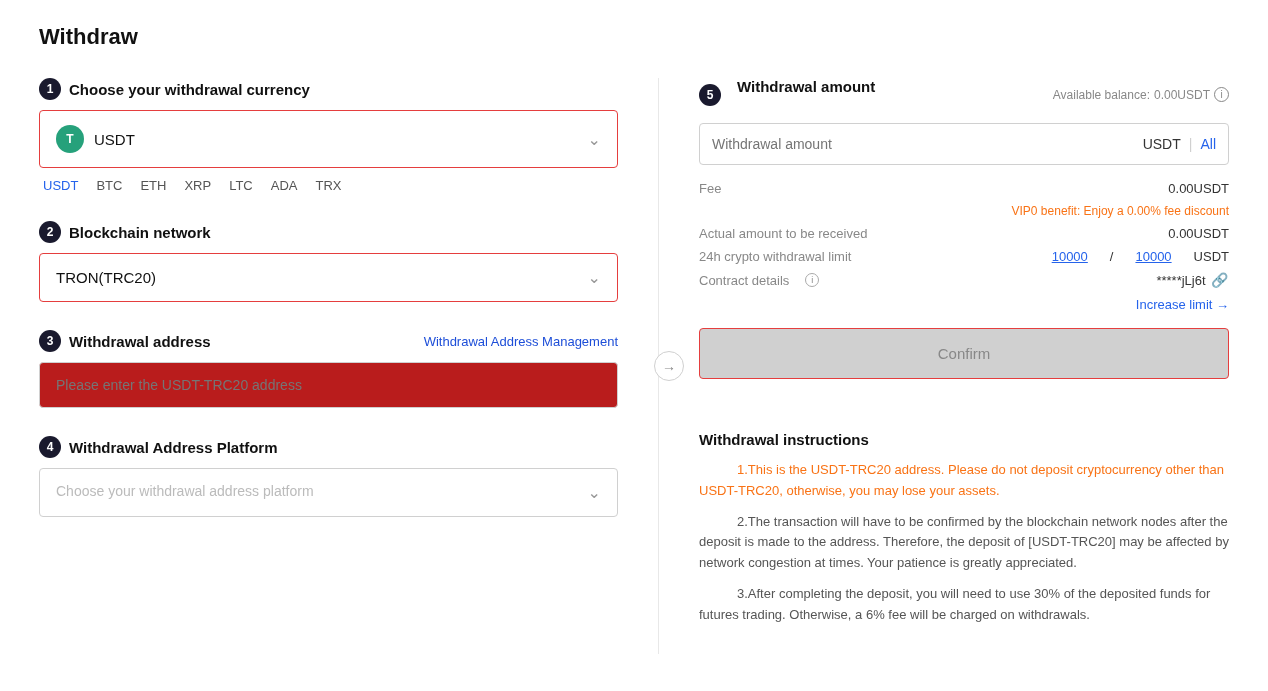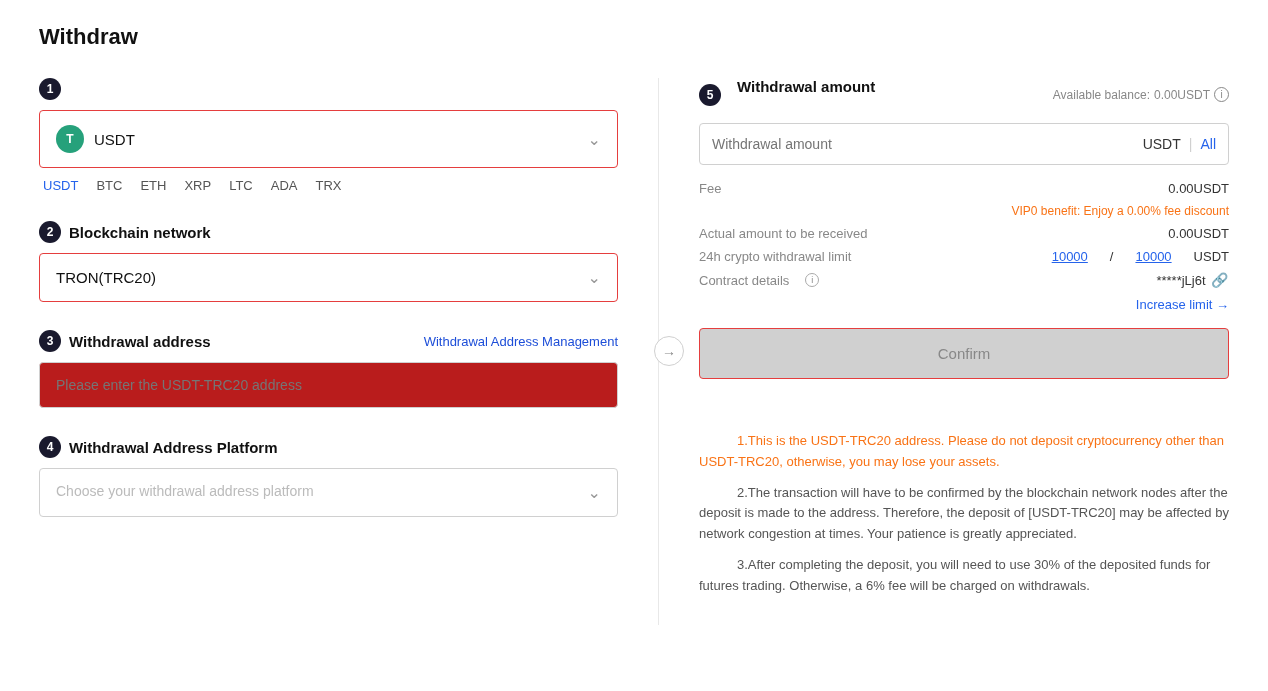--- a/index.html
+++ b/index.html
@@ -332,20 +332,21 @@
 <div class="page-container">
   <h1 class="page-title">Withdraw</h1>
 
   <div class="left-right-wrapper">
 
     <div class="left-panel">
 
       <div class="section">
         <div class="section-header">
           <div class="step-badge">1</div>
+          <span class="section-title">Choose your withdrawal currency</span>
         </div>
         <div class="dropdown-box">
           <div class="currency-selected">
             <div class="usdt-icon">T</div>
             <span class="currency-name">USDT</span>
           </div>
           <span class="chevron-down">⌄</span>
         </div>
         <div class="currency-shortcuts">
           <span class="currency-tag active">USDT</span>
@@ -453,20 +454,21 @@
         </div>
 
         <div class="increase-limit-link">
           <a>Increase limit →</a>
         </div>
 
         <button class="confirm-btn">Confirm</button>
       </div>
 
       <div class="section">
+        <div class="instructions-title">Withdrawal instructions</div>
 
         <div class="instruction-item">
           <span style="color:#f97316;">1.This is the USDT-TRC20 address. Please do not deposit cryptocurrency other than USDT-TRC20, otherwise, you may lose your assets.</span>
         </div>
         <div class="instruction-item">
           <span style="color:#555;">2.The transaction will have to be confirmed by the blockchain network nodes after the deposit is made to the address. Therefore, the deposit of [USDT-TRC20] may be affected by network congestion at times. Your patience is greatly appreciated.</span>
         </div>
         <div class="instruction-item">
           <span style="color:#555;">3.After completing the deposit, you will need to use 30% of the deposited funds for futures trading. Otherwise, a 6% fee will be charged on withdrawals.</span>
         </div>

